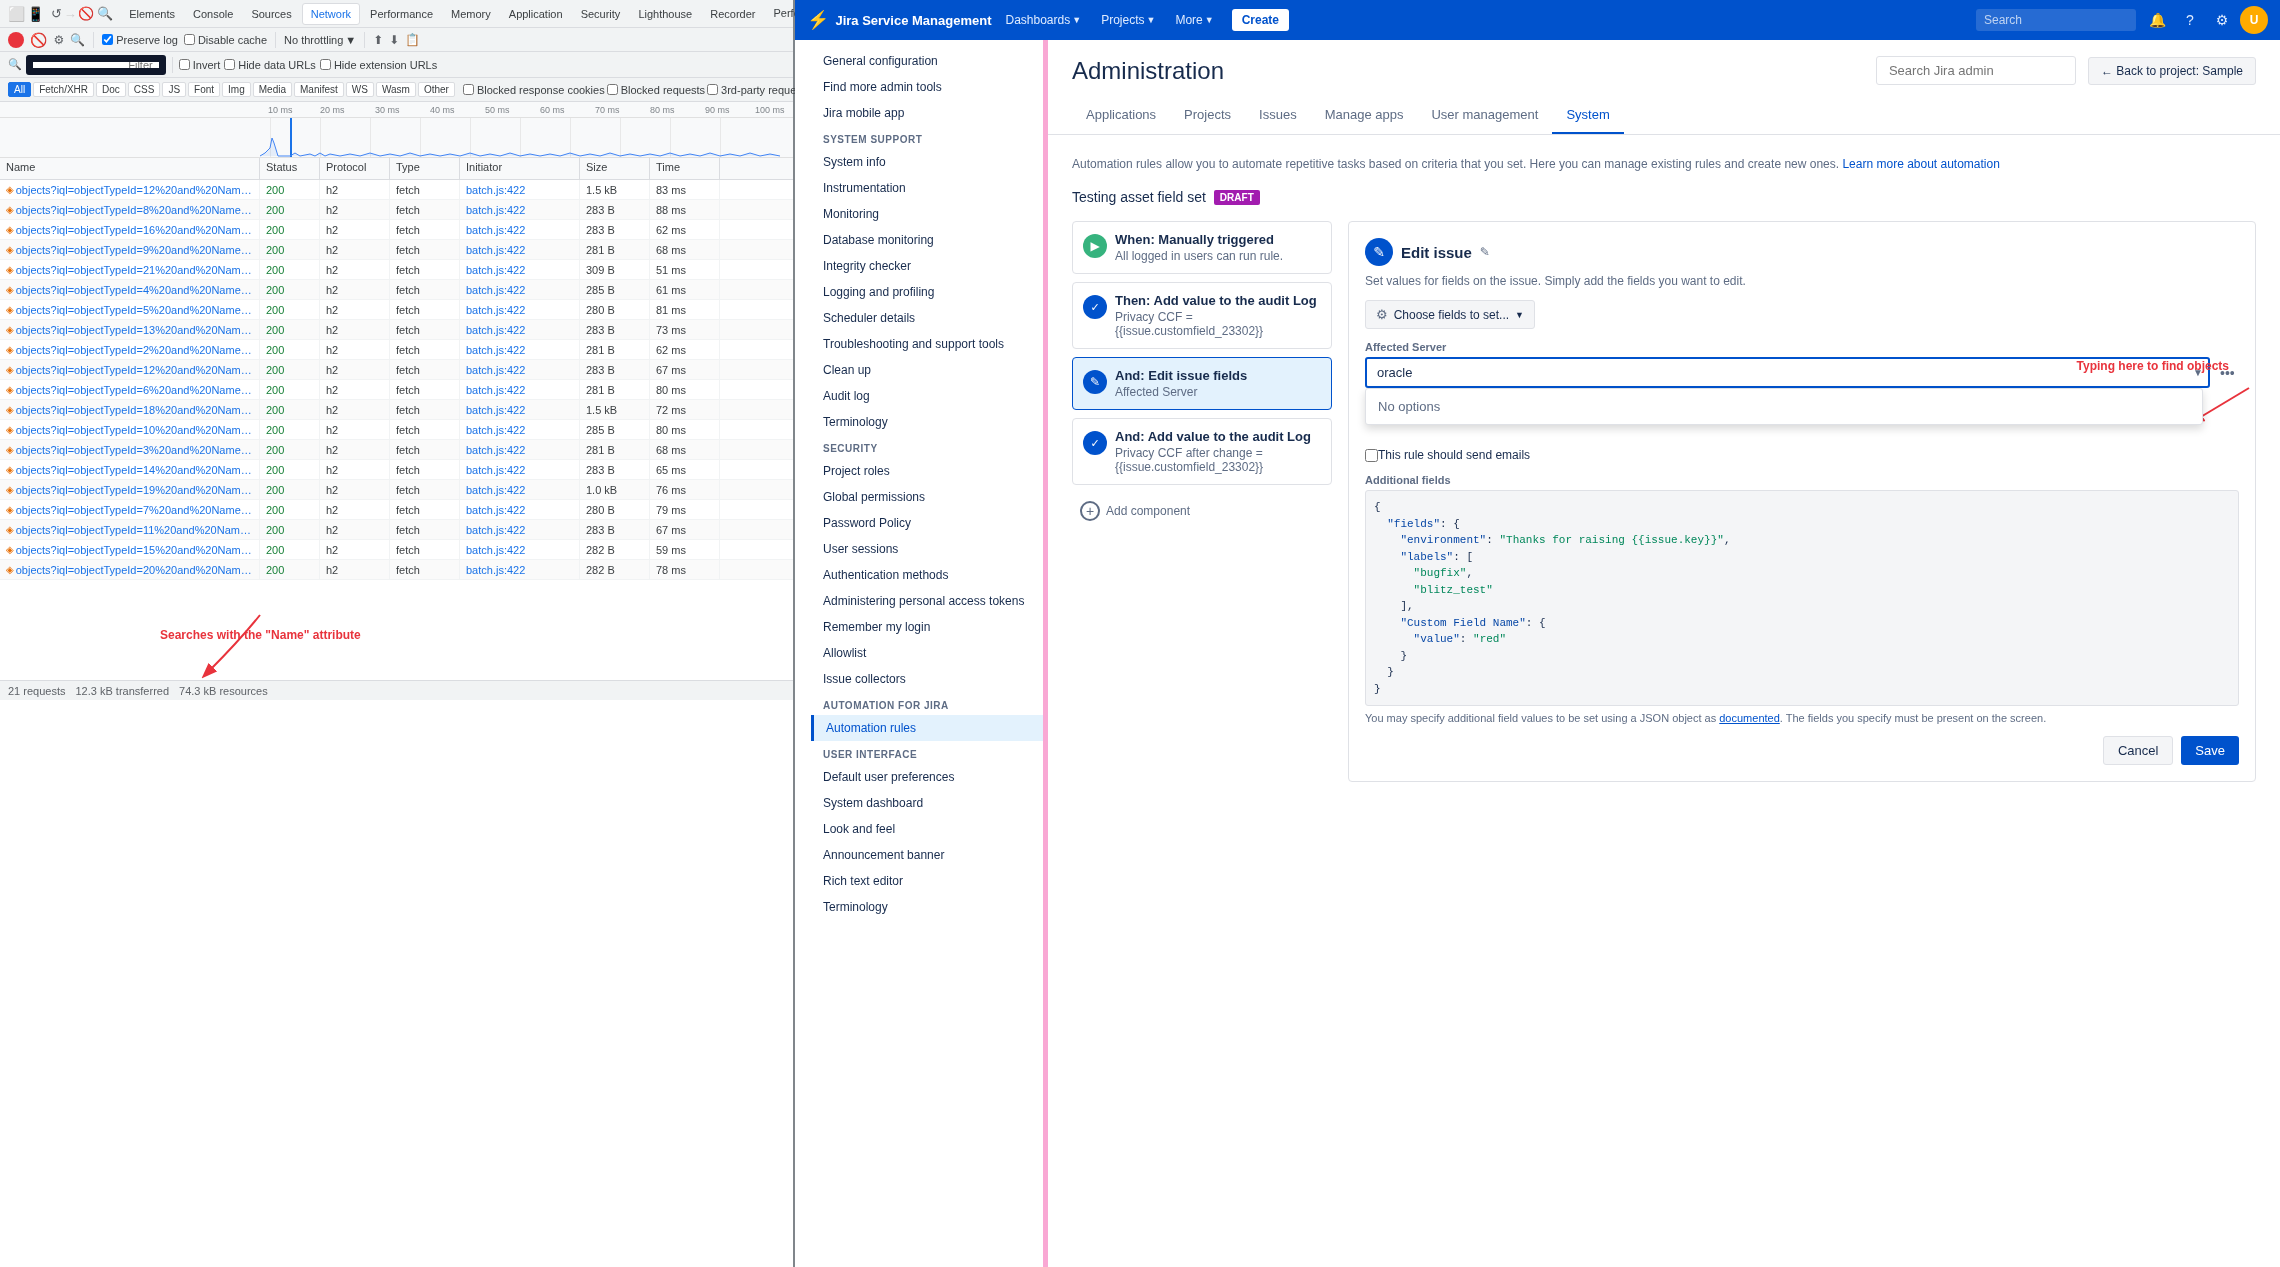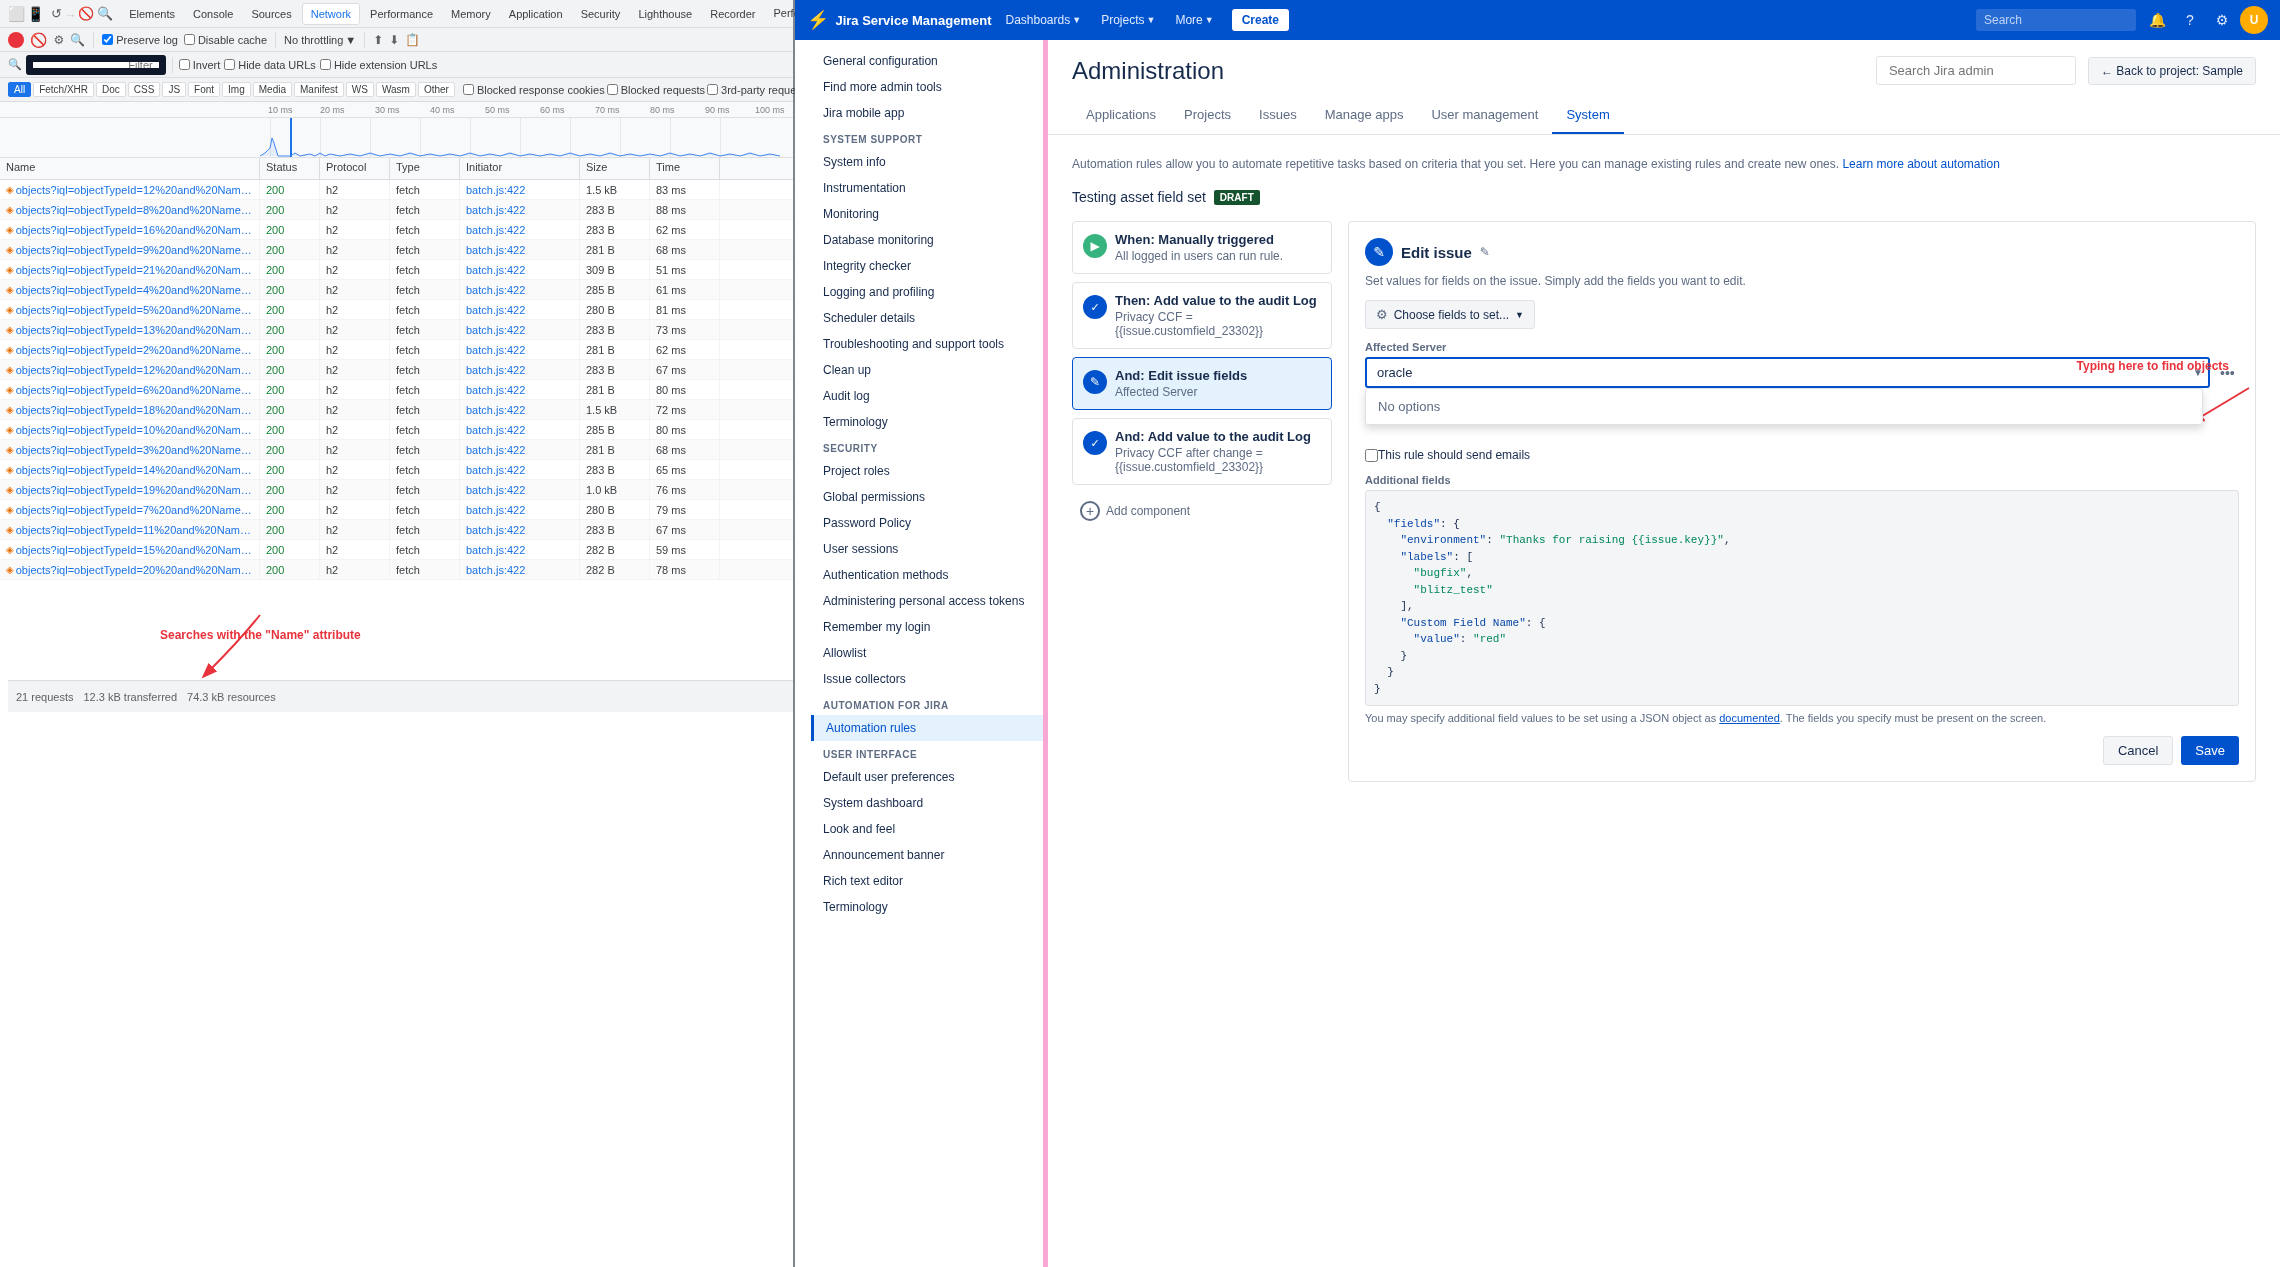--- a/index.html
+++ b/index.html
@@ -28,21 +28,21 @@
     
     .network-table-header { display: grid; grid-template-columns: 260px 60px 70px 70px 120px 70px 70px; background: #f8f9fa; border-bottom: 1px solid #dadce0; padding: 0; height: 22px; }
     .th { font-size: 11px; color: #3c4043; padding: 3px 6px; border-right: 1px solid #dadce0; overflow: hidden; white-space: nowrap; font-weight: 500; cursor: pointer; }
     .network-table-body { overflow-y: auto; flex: 1; }
     .network-row { display: grid; grid-template-columns: 260px 60px 70px 70px 120px 70px 70px; border-bottom: 1px solid #f1f3f4; height: 20px; cursor: pointer; }
     .td { font-size: 11px; color: #3c4043; padding: 2px 6px; overflow: hidden; white-space: nowrap; border-right: 1px solid #f1f3f4; display: flex; align-items: center; }
     .td.name { color: #1a73e8; }
     .td.status-200 { color: #188038; }
 
     
-    .devtools-statusbar { height: 32px; background: #f1f3f4; border-top: 1px solid #dadce0; display: flex; align-items: center; padding: 0 8px; gap: 10px; font-size: 11px; color: #5f6368; margin-left: 8px; }
+    .devtools-statusbar { height: 20px; background: #f1f3f4; border-top: 1px solid #dadce0; display: flex; align-items: center; padding: 0 8px; gap: 10px; font-size: 11px; color: #5f6368; }
 
     
     .jira-panel { flex: 1; display: flex; flex-direction: column; background: #fff; overflow: hidden; }
 
     
     .jira-nav { background: #0052cc; height: 40px; display: flex; align-items: center; padding: 0 12px; gap: 8px; color: #fff; flex-shrink: 0; }
     .jira-logo { display: flex; align-items: center; gap: 6px; font-size: 13px; font-weight: 600; color: #fff; }
     .jira-nav-btn { color: #deebff; font-size: 12px; cursor: pointer; padding: 4px 6px; border-radius: 3px; display: flex; align-items: center; gap: 2px; }
     .jira-create-btn { background: #fff; color: #0052cc; font-size: 12px; font-weight: 600; padding: 4px 10px; border-radius: 3px; cursor: pointer; margin-left: 4px; }
     .jira-search { background: rgba(255,255,255,0.15); border: none; border-radius: 3px; color: #fff; padding: 4px 8px; font-size: 12px; width: 160px; margin-left: auto; }
@@ -82,21 +82,21 @@
     .toggle-container { display: flex; align-items: center; gap: 6px; }
     .toggle-switch { width: 36px; height: 18px; background: #36b37e; border-radius: 9px; position: relative; cursor: pointer; }
     .toggle-thumb { width: 14px; height: 14px; background: #fff; border-radius: 50%; position: absolute; top: 2px; right: 2px; }
 
     .automation-desc { font-size: 12px; color: #5e6c84; margin-bottom: 16px; line-height: 1.5; }
     .automation-desc a { color: #0052cc; }
 
     
     .rule-name-bar { display: flex; align-items: center; gap: 8px; margin-bottom: 16px; }
     .rule-name { font-size: 14px; font-weight: 500; color: #172b4d; }
-    .draft-badge { background: #14532d; color: #fff; font-size: 10px; font-weight: 700; padding: 2px 6px; border-radius: 2px; }
+    .draft-badge { background: #a21caf; color: #fff; font-size: 10px; font-weight: 700; padding: 2px 6px; border-radius: 2px; }
 
     
     .edit-issue-panel { border: 1px solid #dfe1e6; border-radius: 4px; padding: 16px; background: #fff; }
     .edit-issue-header { display: flex; align-items: center; gap: 8px; margin-bottom: 8px; }
     .edit-issue-icon { width: 28px; height: 28px; background: #0052cc; border-radius: 50%; display: flex; align-items: center; justify-content: center; color: #fff; font-size: 14px; }
     .edit-issue-title { font-size: 15px; font-weight: 600; color: #172b4d; }
     .pencil-icon { color: #5e6c84; font-size: 12px; cursor: pointer; }
     .edit-issue-subtitle { font-size: 12px; color: #5e6c84; margin-bottom: 12px; }
 
     .choose-fields-btn { display: flex; align-items: center; gap: 6px; border: 1px solid #dfe1e6; border-radius: 3px; padding: 6px 10px; font-size: 12px; color: #172b4d; cursor: pointer; background: #f4f5f7; margin-bottom: 12px; width: fit-content; }

